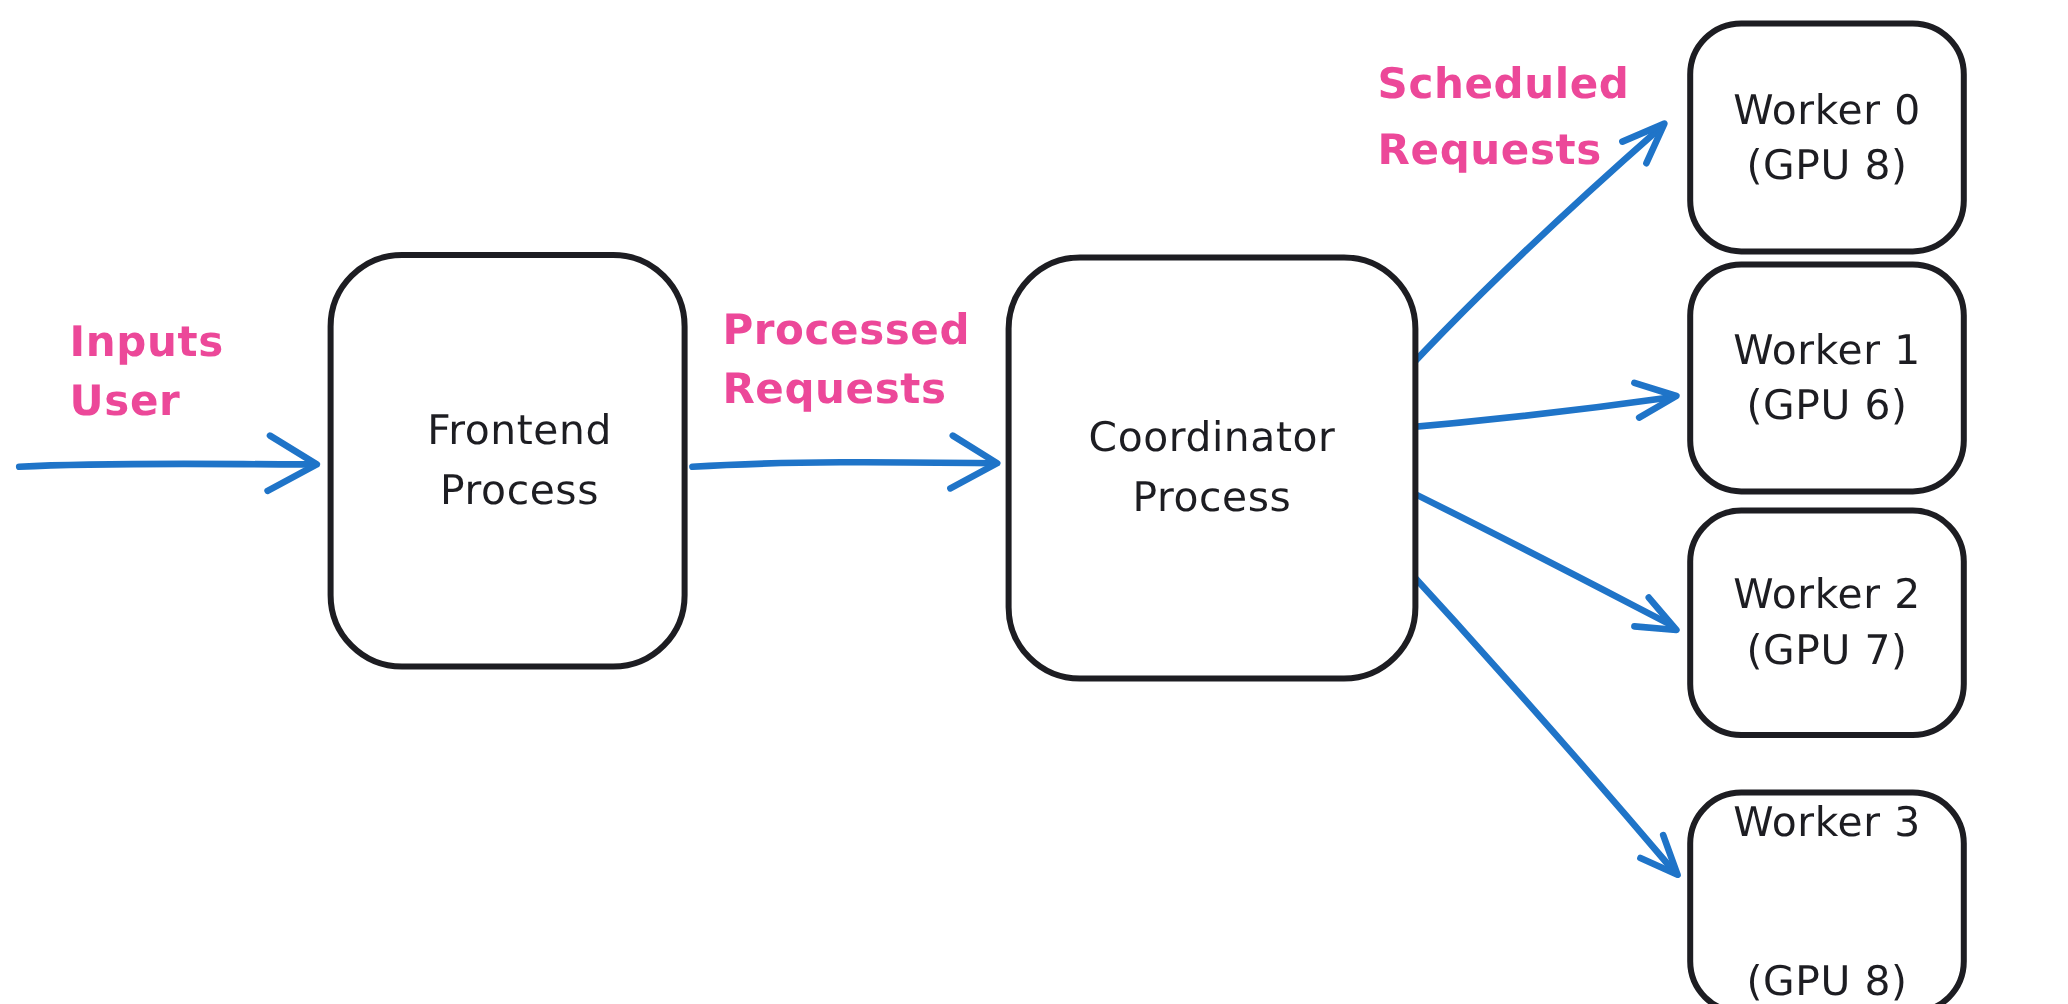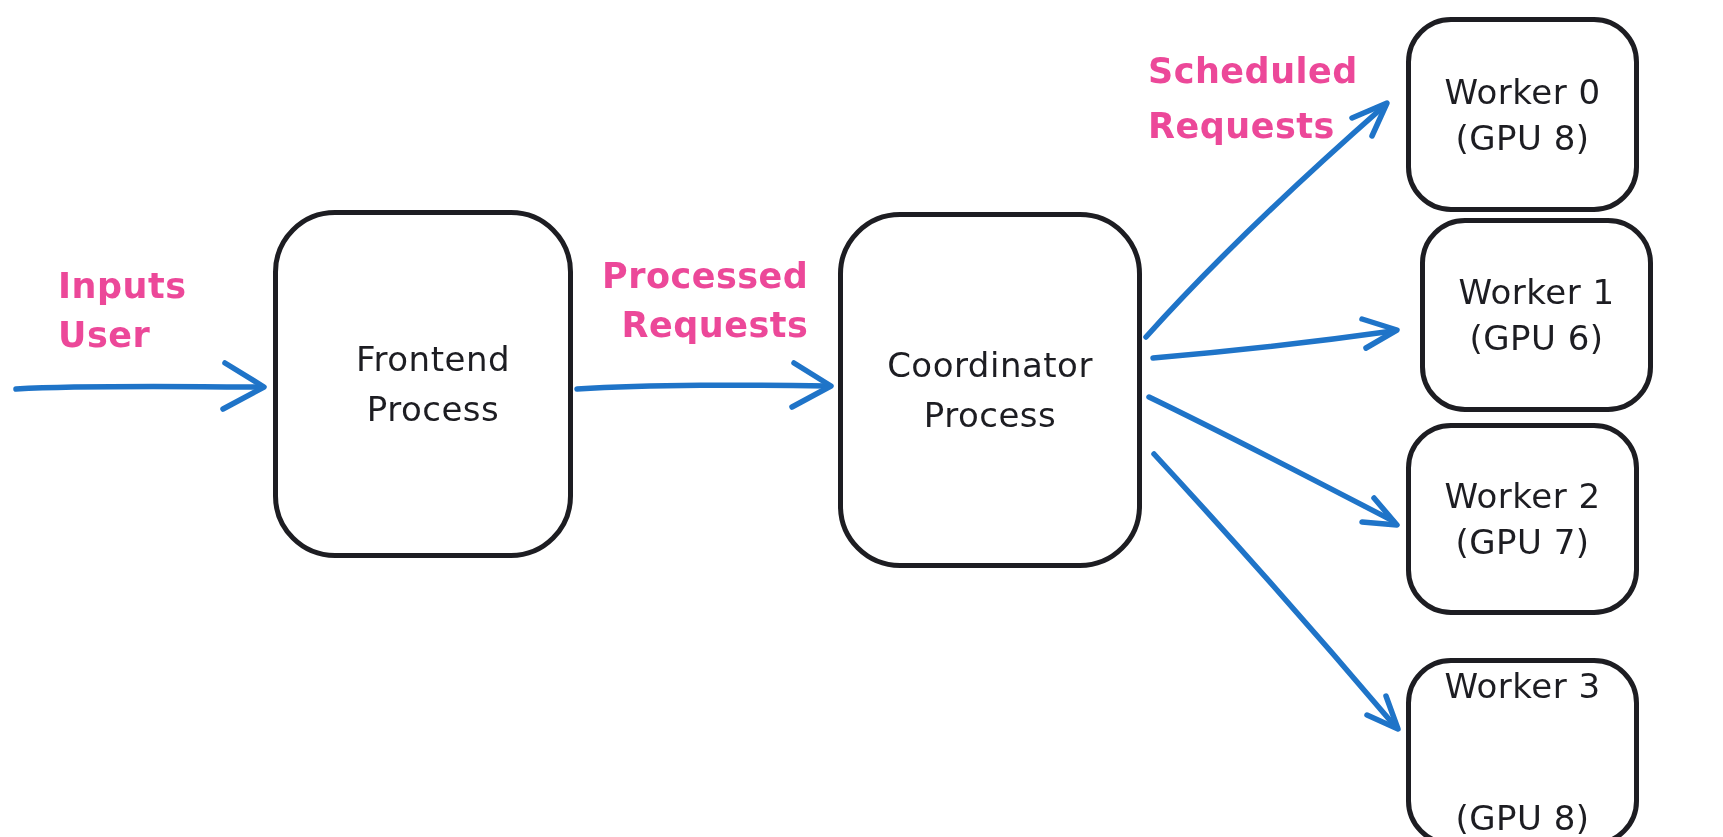--- a/index.html
+++ b/index.html
@@ -42,38 +42,38 @@
     text-align: center;
     color: #1d1d22;
   }
   .node .node-line {
     font-size: 34px;
     line-height: 50px;
     letter-spacing: 0.5px;
     white-space: nowrap;
   }
   .node-frontend    { left: 273px; top: 210px; width: 300px; height: 348px; border-radius: 62px; padding-left: 20px; }
-  .node-coordinator { left: 838px; top: 212px; width: 304px; height: 356px; border-radius: 62px; }
+  .node-coordinator { left: 838px; top: 212px; width: 344px; height: 356px; border-radius: 62px; }
   .node-worker      { left: 1406px; width: 233px; border-radius: 45px; }
   .node-worker .node-line { line-height: 46px; }
   .worker-0 { top: 17px;  height: 195px; }
-  .worker-1 { top: 218px; height: 194px; margin-left: 14px; }
+  .worker-1 { top: 218px; height: 194px; }
   .worker-2 { top: 423px; height: 192px; }
   .worker-3 { top: 658px; height: 188px; justify-content: space-between; }
   .edge-label {
     position: absolute;
     color: #ec4899;
     font-size: 35px;
     font-weight: bold;
     letter-spacing: 0.5px;
     white-space: nowrap;
   }
   .edge-label .edge-line { line-height: 49px; }
   .label-user-inputs        { left: 58px;   top: 262px; }
-  .label-processed-requests { left: 602px;  top: 252px; text-align: right; }
+  .label-processed-requests { left: 602px;  top: 252px; }
   .label-scheduled-requests { left: 1148px; top: 44px; }
   .label-scheduled-requests .edge-line { line-height: 55px; }
 </style>
 </head>
 <body>
 
 <div class="canvas">
 
   <svg class="arrows-layer" viewBox="0 0 1723 837">
     <g>

